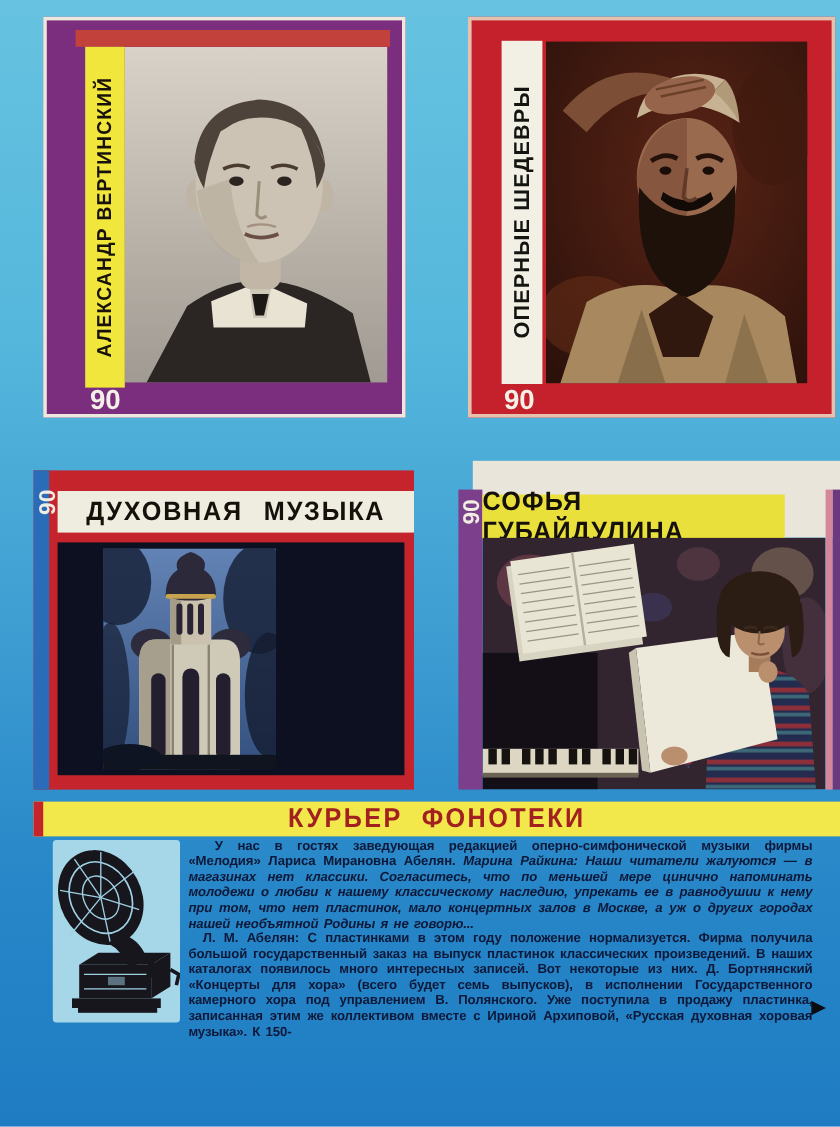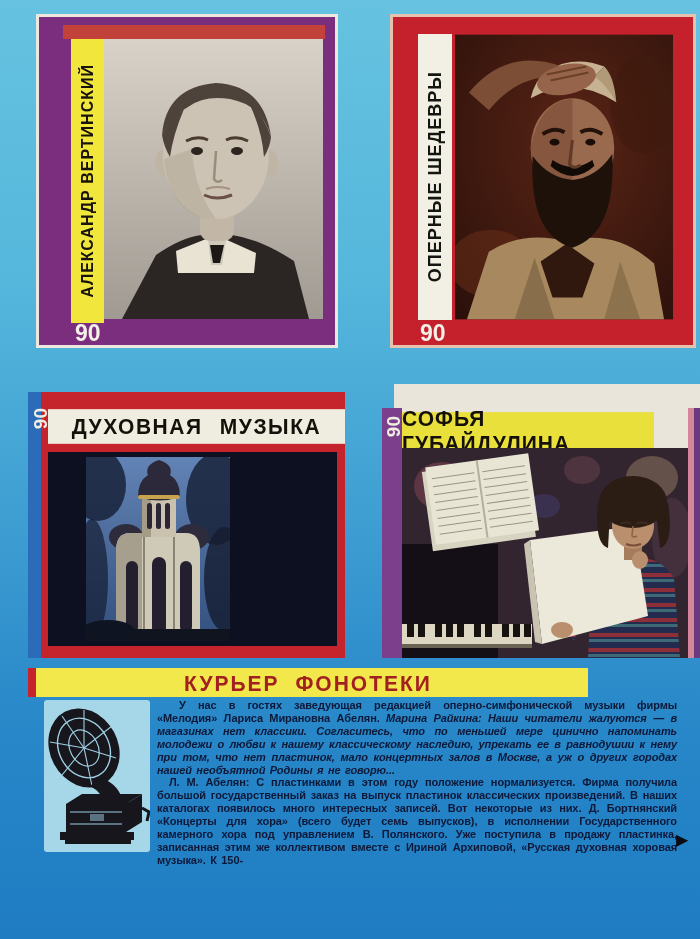--- a/index.html
+++ b/index.html
@@ -39,21 +39,21 @@
   #card4 .topband{position:absolute;left:12px;top:2px;right:0;height:64px;background:#e9e5da;}
   #card4 .lpurple{position:absolute;left:0;top:26px;width:20px;bottom:0;background:#7b3f8c;}
   #card4 .num{position:absolute;left:1px;top:34px;color:#f0ede2;font-size:19px;}
   #card4 .yellowband{position:absolute;left:20px;top:31px;width:252px;height:35px;background:#e9e03c;
     display:flex;align-items:center;justify-content:center;font-weight:bold;font-size:21px;
     letter-spacing:1px;word-spacing:8px;color:#15100a;transform:scaleY(1.05);}
   #card4 .photo{position:absolute;left:20px;top:66px;width:286px;height:210px;overflow:hidden;}
   #card4 .rpink{position:absolute;left:306px;top:26px;width:6px;bottom:0;background:#d4879a;}
   #card4 .rpurple{position:absolute;left:312px;top:26px;width:6px;bottom:0;background:#6b3a7e;}
   
-  #banner{left:28px;top:668px;width:560px;height:29px;background:#f2e74b;display:flex;
+  #banner{left:28px;top:668px;width:672px;height:29px;background:#f2e74b;display:flex;
     align-items:center;justify-content:center;}
   #banner .redtab{position:absolute;left:0;top:0;width:8px;height:100%;background:#c5242c;}
   #banner .btitle{font-weight:bold;font-size:21px;letter-spacing:2px;word-spacing:8px;
     color:#a2201f;transform:scaleY(1.08);}
   
   #gramocard{left:44px;top:700px;width:106px;height:152px;background:#a6d7e8;border-radius:3px;}
   
   #interview{left:157px;top:699px;width:520px;color:#0e1838;font-weight:bold;
     font-size:11px;line-height:12.9px;text-align:justify;letter-spacing:-0.1px;word-spacing:1.5px;}
   #interview p{margin:0;}

